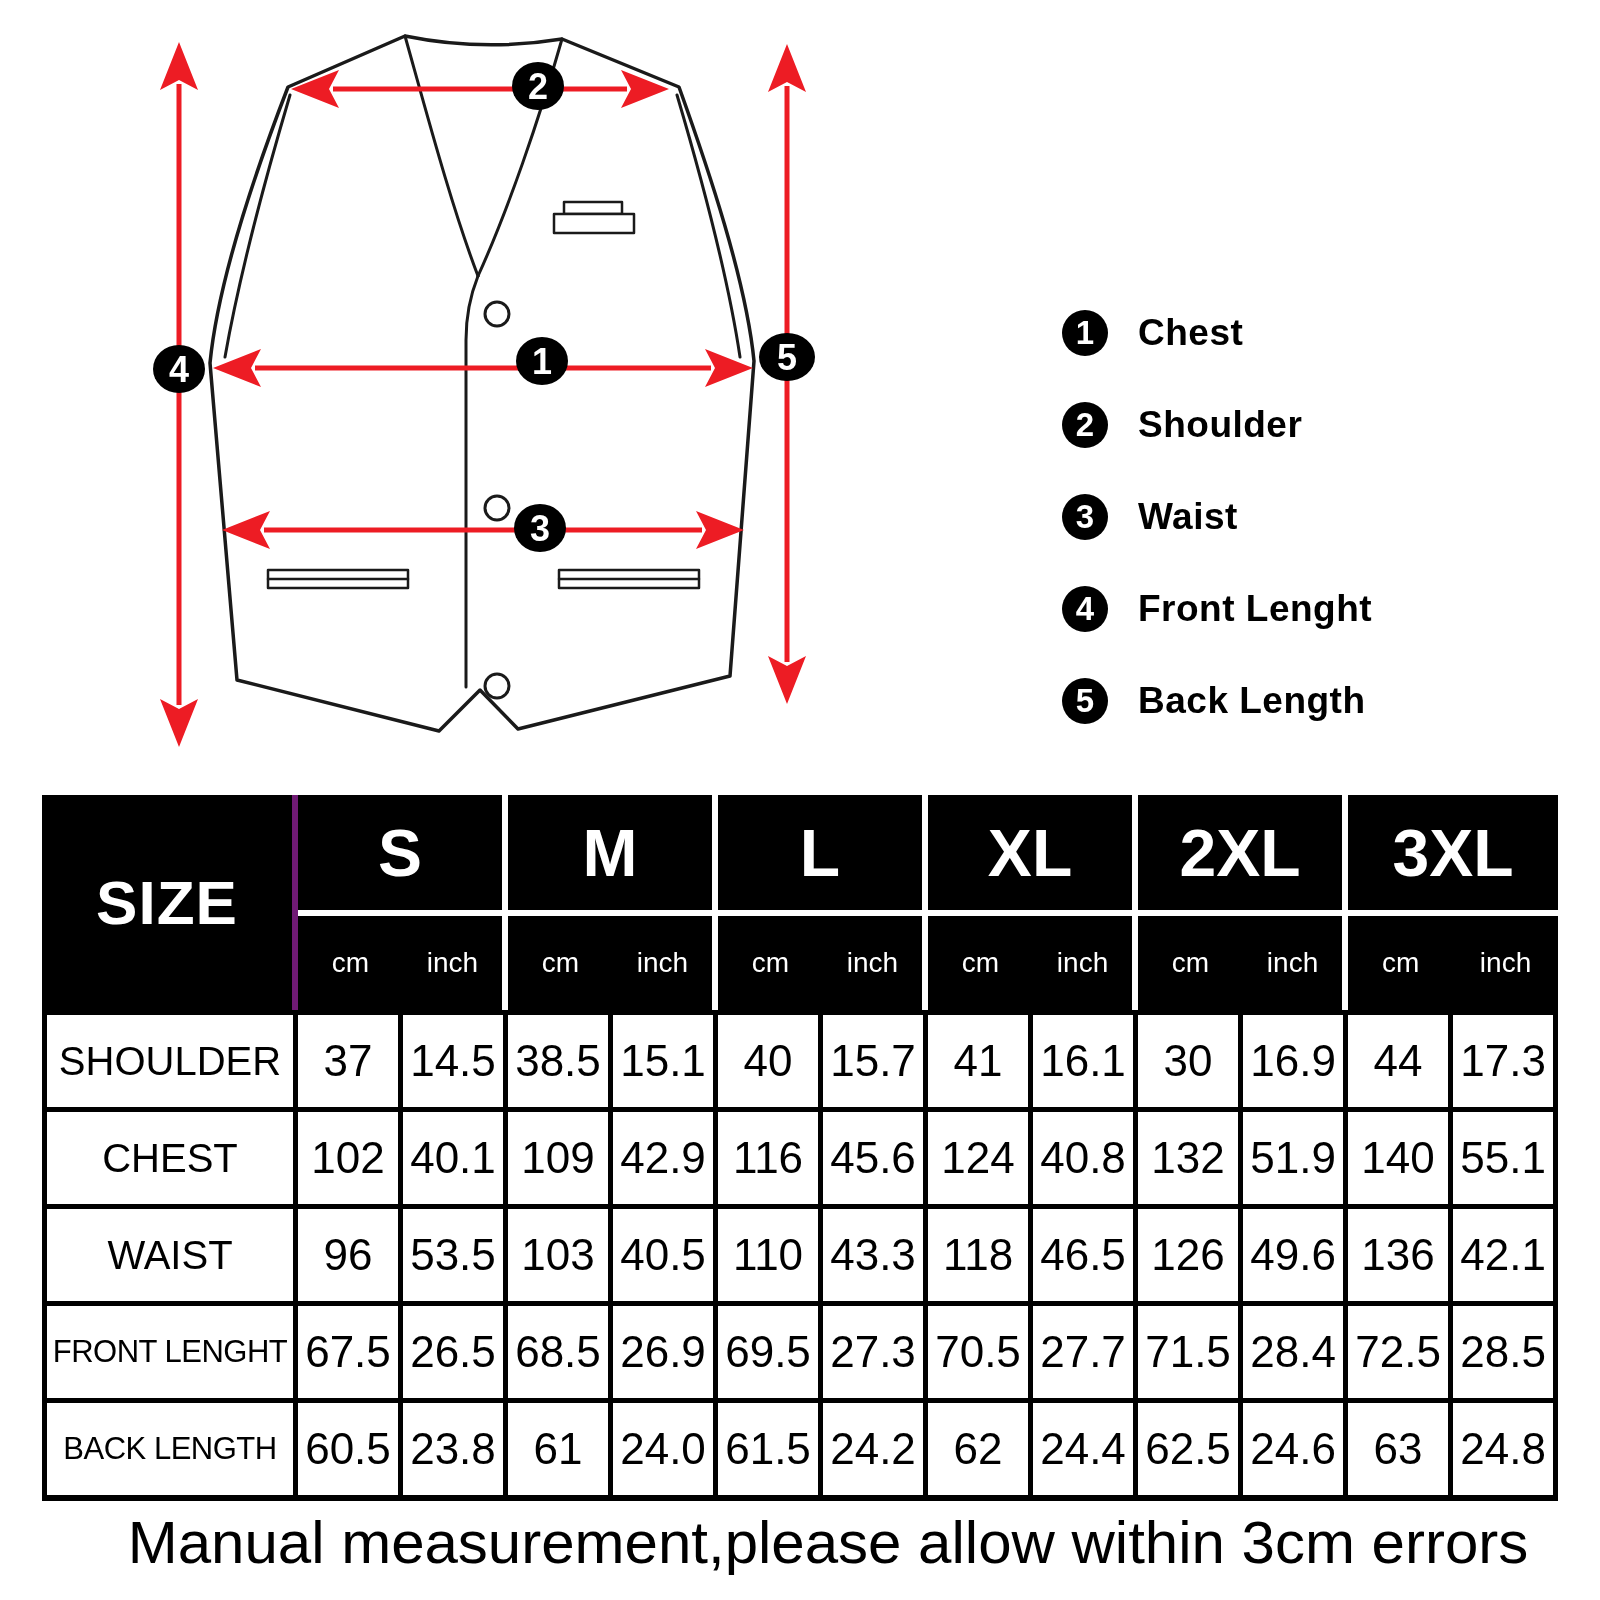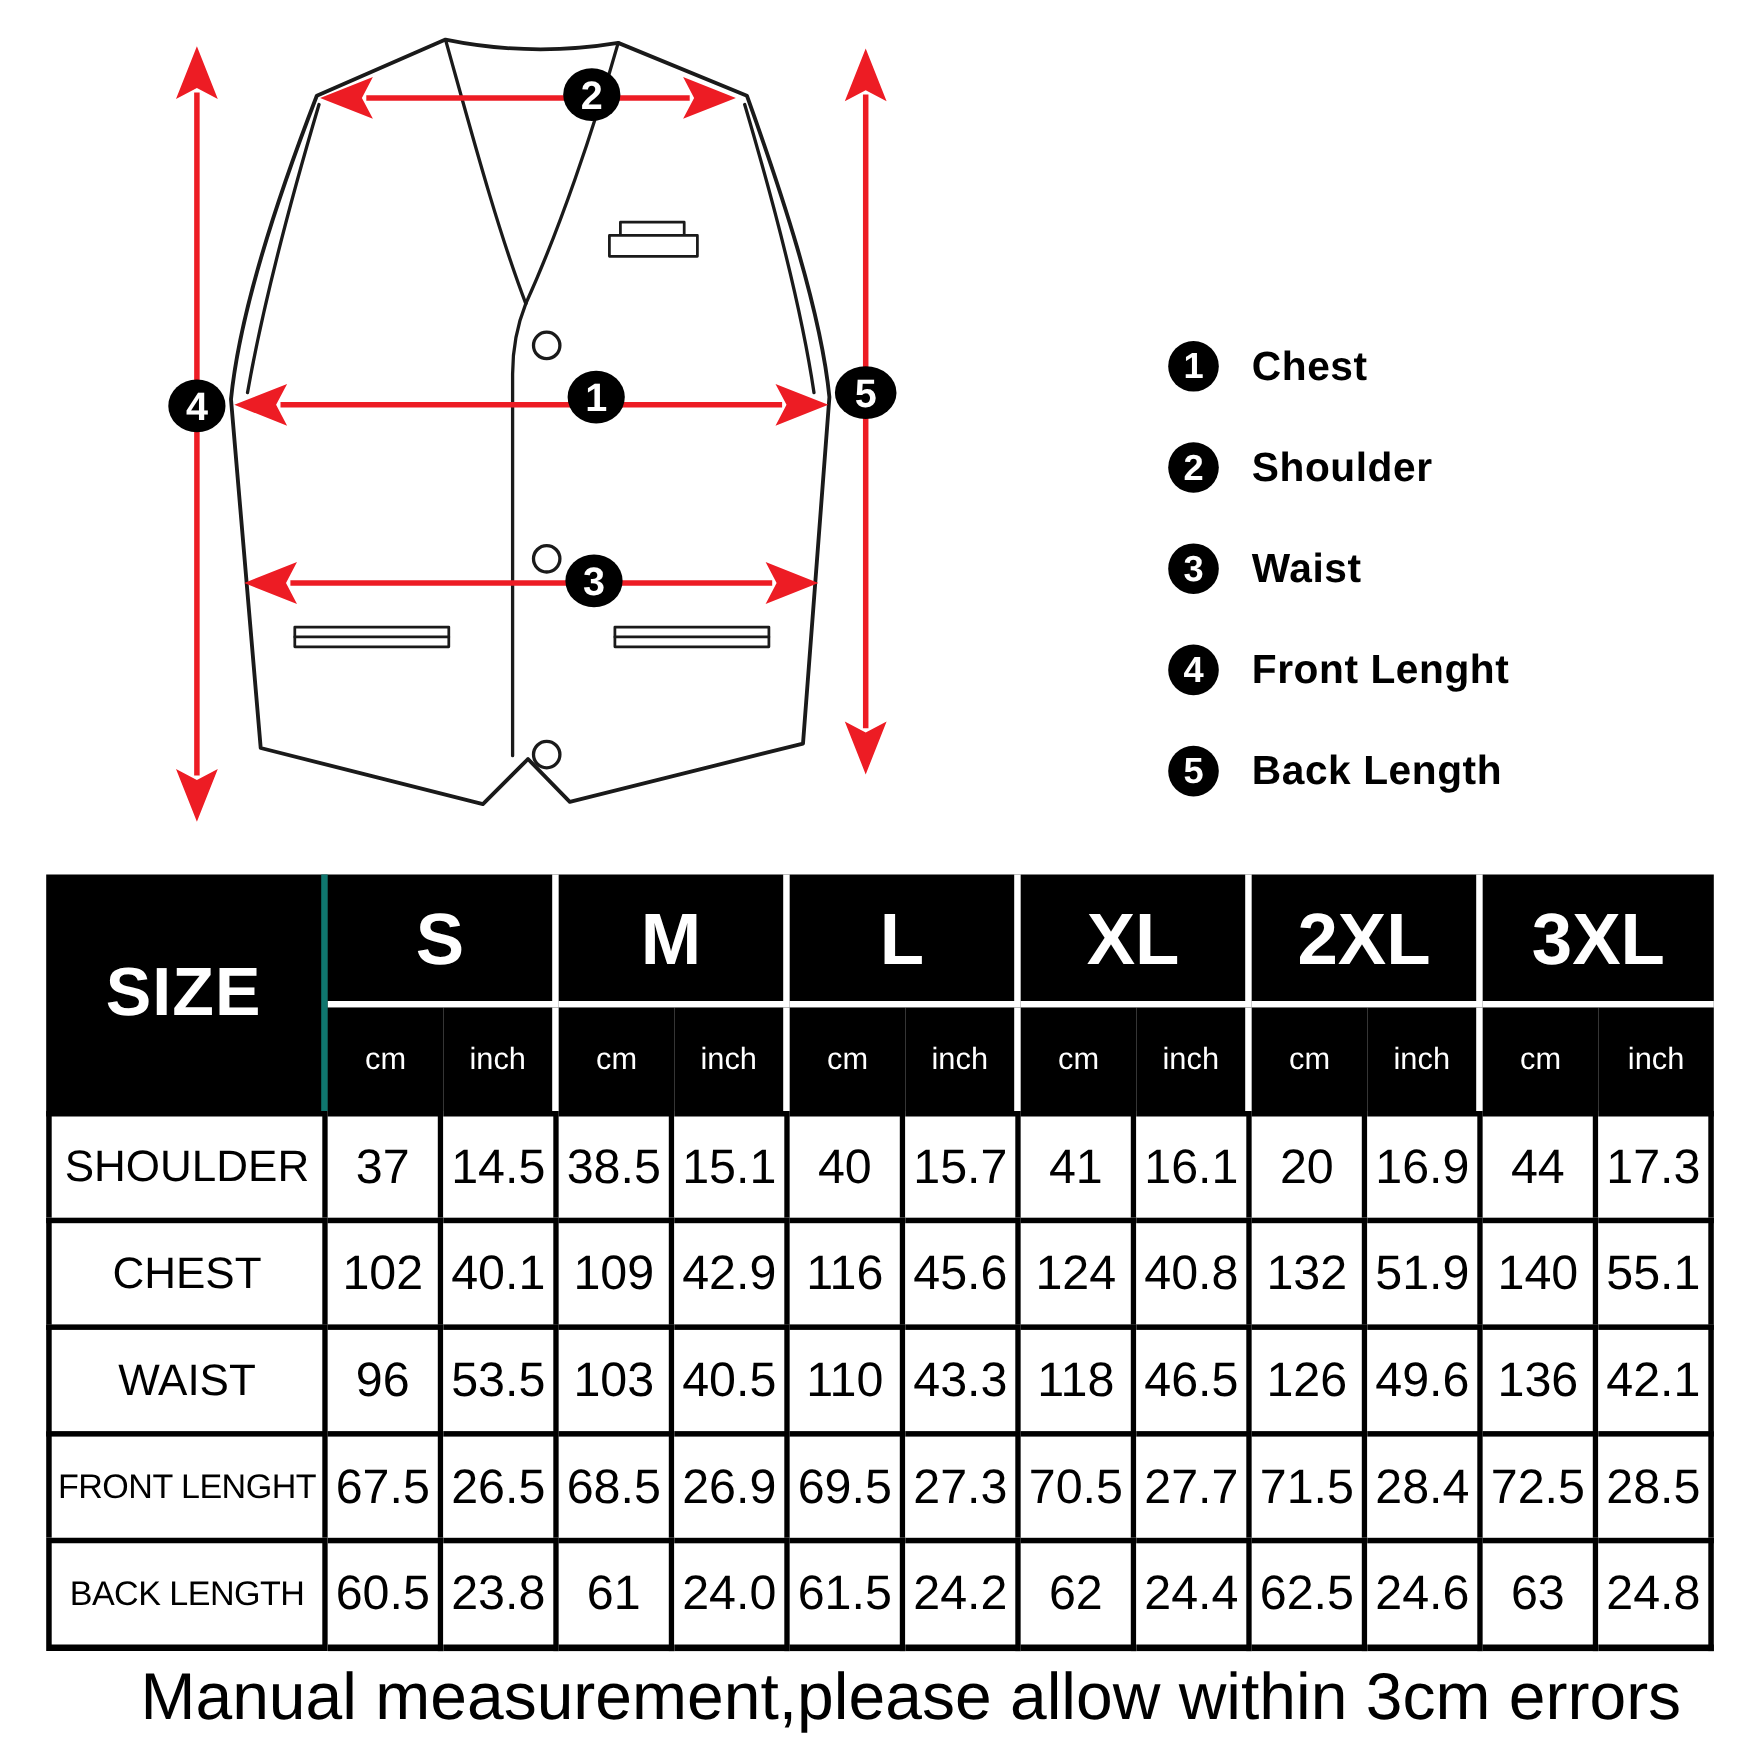--- a/index.html
+++ b/index.html
@@ -12,21 +12,21 @@
   .legend-item{display:flex;align-items:center;height:46px;margin-bottom:46px;}
   .badge{width:46px;height:46px;border-radius:50%;background:#000;color:#fff;
          display:flex;align-items:center;justify-content:center;
          font-size:33px;font-weight:bold;flex:0 0 46px;}
   .legend-label{margin-left:30px;font-size:37px;font-weight:bold;letter-spacing:.5px;white-space:nowrap;}
   
   .size-table{position:absolute;left:42px;top:795px;border-collapse:separate;border-spacing:0;
               table-layout:fixed;width:1516px;}
   .size-table th,.size-table td{padding:0;text-align:center;vertical-align:middle;overflow:hidden;}
   .size-table thead th{background:#000;color:#fff;}
-  th.size-th{border-right:6px solid #0f766e;font-size:62px;font-weight:bold;letter-spacing:1px;}
+  th.size-th{border-right:6px solid #701a75;font-size:62px;font-weight:bold;letter-spacing:1px;}
   th.group-th{height:115px;border-right:6px solid #fff;border-bottom:6px solid #fff;
               font-size:66px;font-weight:bold;}
   th.group-th.last{border-right:0;margin-top:48px;}
   th.unit-th{height:94px;font-size:28px;font-weight:normal;border-right:0;}
   th.unit-th.ge{border-right:6px solid #fff;}
   th.unit-th.last{border-right:0;}
   .size-table tbody td{background:#fff;height:92px;border-right:5px solid #000;
                        border-top:5px solid #000;font-size:44px;}
   .size-table tbody td.row-label{border-left:5px solid #000;font-size:40px;letter-spacing:0;}
   .size-table tbody td.row-label.long{font-size:31px;letter-spacing:-.5px;}
@@ -188,21 +188,21 @@
       <tr>
         <td class="row-label">SHOULDER</td>
         <td>37</td>
         <td>14.5</td>
         <td>38.5</td>
         <td>15.1</td>
         <td>40</td>
         <td>15.7</td>
         <td>41</td>
         <td>16.1</td>
-        <td>20</td>
+        <td>30</td>
         <td>16.9</td>
         <td>44</td>
         <td>17.3</td>
       </tr>
       <tr>
         <td class="row-label">CHEST</td>
         <td>102</td>
         <td>40.1</td>
         <td>109</td>
         <td>42.9</td>

